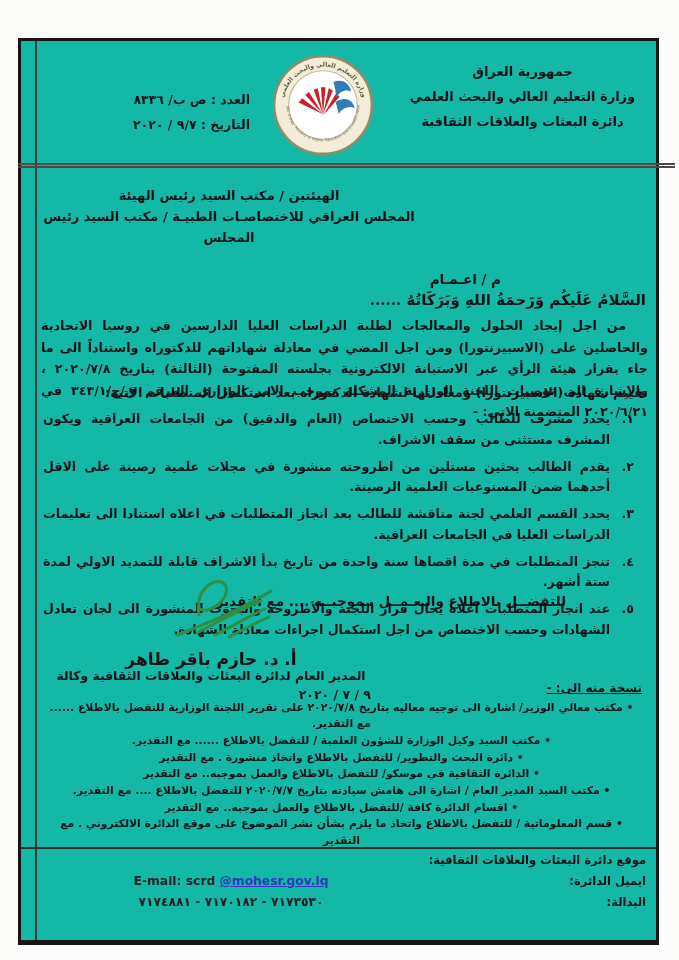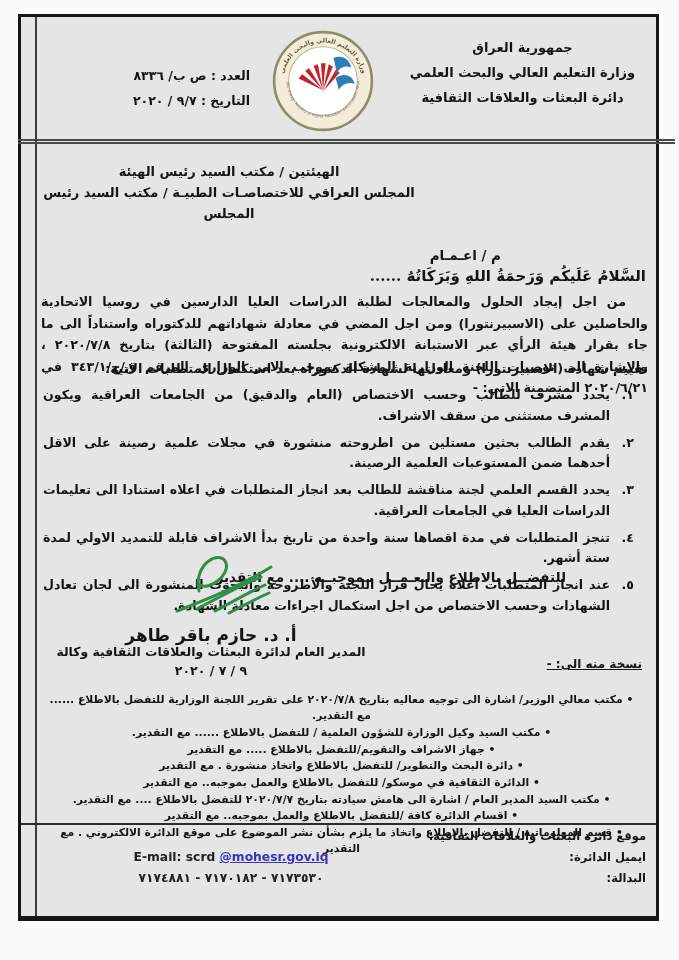--- a/index.html
+++ b/index.html
@@ -3,22 +3,22 @@
 <meta charset="utf-8">
 <style>
   html,body{margin:0;padding:0;}
   body{
     width:679px;height:960px;position:relative;overflow:hidden;
     background:#fbfbfa;color:#141414;
     font-family:"DejaVu Sans",sans-serif;
     -webkit-font-smoothing:antialiased;
   }
   .frame{
-    position:absolute;left:18px;top:14px;width:635px;height:899px;
-    background:#e5e5e5;border:3px solid #161616;border-bottom-width:5px;
+    position:absolute;left:18px;top:38px;width:635px;height:899px;
+    background:#14b8a6;border:3px solid #161616;border-bottom-width:5px;
   }
   .inner-rule{position:absolute;left:14px;top:0;bottom:0;width:2px;background:#3c3c3c;}
   
   .header{position:absolute;top:6px;left:24px;right:6px;height:116px;direction:rtl;display:flex;}
   .ministry{width:255px;text-align:center;font-weight:bold;font-size:13px;line-height:25px;padding-top:12px;}
   .logo-wrap{flex:1;display:flex;justify-content:center;align-items:flex-start;padding-top:6px;}
   .numbers{width:205px;text-align:right;font-weight:bold;font-size:12.5px;line-height:25px;padding-top:40px;direction:rtl;padding-left:14px;box-sizing:border-box;}
   .divider{position:absolute;top:122px;left:-3px;right:-19px;height:0;border-top:5px double #4a4a4a;}
   
   .addressees{position:absolute;top:144px;left:22px;width:372px;text-align:center;direction:rtl;font-weight:bold;font-size:13px;line-height:21px;}
@@ -29,24 +29,24 @@
   .reqs{position:absolute;top:368px;right:22px;left:22px;direction:rtl;font-weight:bold;font-size:12.6px;line-height:20.5px;}
   .req{display:flex;margin-bottom:6.5px;text-align:justify;}
   .req .num{flex:0 0 24px;}
   .req .txt{flex:1;}
   .closing{position:absolute;top:552px;right:90px;direction:rtl;text-align:right;font-weight:bold;font-size:13.5px;}
   
   .sig-area{position:absolute;top:520px;left:30px;width:320px;height:150px;}
   .sig-svg{position:absolute;left:118px;top:8px;}
   .sig-name{position:absolute;top:88px;left:0;width:100%;text-align:center;font-weight:bold;font-size:17px;}
   .sig-title{position:absolute;top:107px;left:0;width:100%;text-align:center;font-weight:bold;font-size:12.4px;direction:rtl;}
-  .sig-date{position:absolute;top:126px;left:0;width:100%;text-align:center;direction:rtl;font-weight:bold;font-size:12.5px;}
+  .sig-date{position:absolute;top:126px;left:0;width:100%;direction:rtl;font-weight:bold;font-size:12.5px;}
   
   .cc-head{position:absolute;top:640px;right:14px;direction:rtl;font-weight:bold;font-size:12px;text-decoration:underline;}
-  .cc-list{position:absolute;top:659px;left:20px;right:14px;direction:rtl;text-align:center;font-weight:bold;font-size:10.8px;line-height:16.2px;margin-top:16px;}
+  .cc-list{position:absolute;top:659px;left:20px;right:14px;direction:rtl;text-align:center;font-weight:bold;font-size:10.8px;line-height:16.2px;}
   .cc-item::before{content:"•   ";}
   .cc-item{margin-bottom:0.5px;}
   
   .footer-line{position:absolute;top:806px;left:0;right:0;border-top:2px solid #2b2b2b;}
   .footer{position:absolute;top:812px;left:20px;right:10px;direction:rtl;font-size:12px;}
   .f-row{display:flex;align-items:baseline;margin-bottom:7px;}
   .f-label{flex:0 0 225px;text-align:right;font-weight:bold;font-size:11.5px;direction:rtl;}
   .f-value{flex:1;text-align:center;direction:ltr;font-size:12.3px;font-weight:bold;color:#222;}
   .lnk{text-decoration:underline;cursor:pointer;}
   .lnk-blue{color:#3434bd;text-decoration:underline;cursor:pointer;}
@@ -146,21 +146,20 @@
     </svg>
     <div class="sig-name">أ. د. حازم باقر طاهر</div>
     <div class="sig-title">المدير العام لدائرة البعثات والعلاقات الثقافية وكالة</div>
     <div class="sig-date">٩ / ٧ / ٢٠٢٠</div>
   </div>
 
   <div class="cc-head">نسخة منه الى: -</div>
   <div class="cc-list">
       <div class="cc-item">مكتب معالي الوزير/ اشارة الى توجيه معاليه بتاريخ ٢٠٢٠/٧/٨ على تقرير اللجنة الوزارية للتفضل بالاطلاع ...... مع التقدير.</div>
       <div class="cc-item">مكتب السيد وكيل الوزارة للشؤون العلمية / للتفضل بالاطلاع ...... مع التقدير.</div>
-      <div class="cc-item">جهاز الاشراف والتقويم/للتفضل بالاطلاع ..... مع التقدير</div>
       <div class="cc-item">دائرة البحث والتطوير/ للتفضل بالاطلاع واتخاذ منشورة . مع التقدير</div>
       <div class="cc-item">الدائرة الثقافية في موسكو/ للتفضل بالاطلاع والعمل بموجبه.. مع التقدير</div>
       <div class="cc-item">مكتب السيد المدير العام / اشارة الى هامش سيادته بتاريخ ٢٠٢٠/٧/٧ للتفضل بالاطلاع .... مع التقدير.</div>
       <div class="cc-item">اقسام الدائرة كافة /للتفضل بالاطلاع والعمل بموجبه.. مع التقدير</div>
       <div class="cc-item">قسم المعلوماتية / للتفضل بالاطلاع واتخاذ ما يلزم بشأن نشر الموضوع على موقع الدائرة الالكتروني . مع التقدير</div>
     </div>
 
   <div class="footer-line"></div>
   <div class="footer">
     <div class="f-row">

